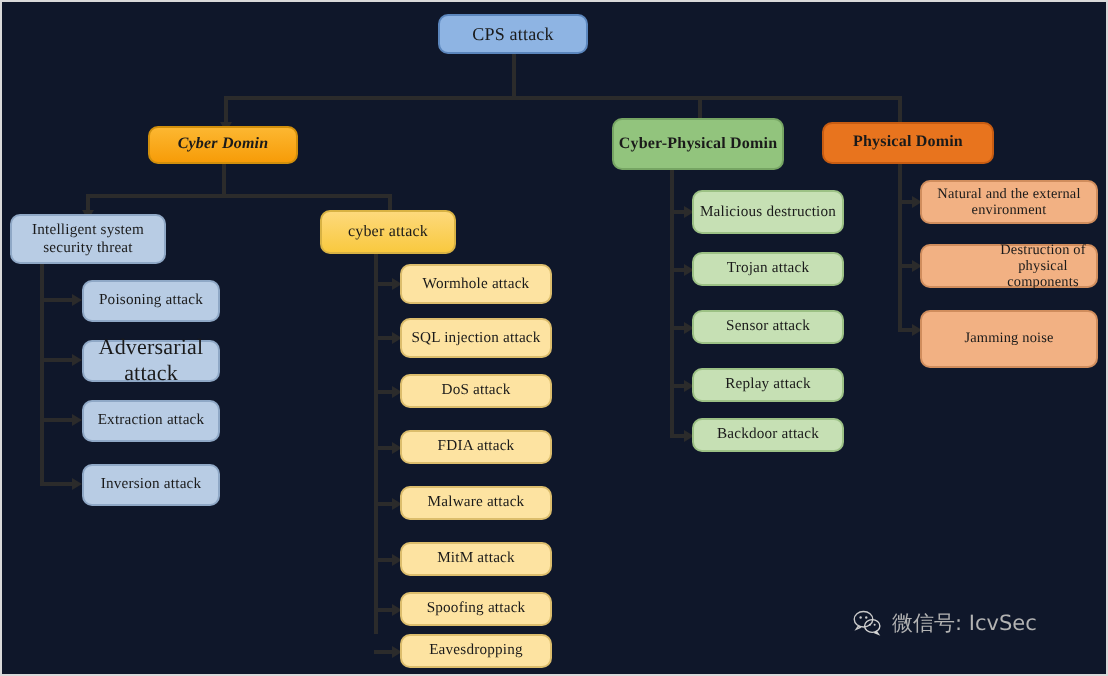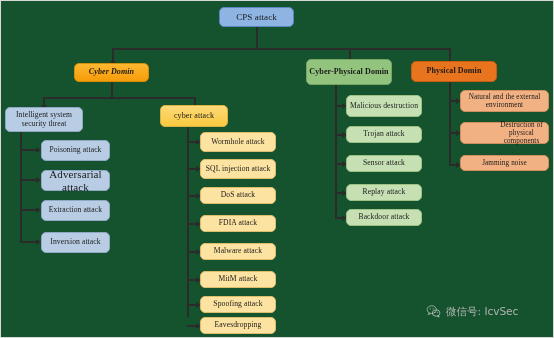--- a/index.html
+++ b/index.html
@@ -4,21 +4,21 @@
 <style>
   html, body {
     margin: 0;
     padding: 0;
     background: #ffffff;
   }
   #canvas {
     position: relative;
     width: 554px;
     height: 338px;
-    background: #14532d;
+    background: #0f172a;
     border: 1px solid #d9d9d9;
     box-sizing: border-box;
     overflow: hidden;
     font-family: "Liberation Serif", "DejaVu Serif", serif;
   }
   .node {
     position: absolute;
     box-sizing: border-box;
     border-radius: 5px;
     border: 1px solid #7f7f7f;
@@ -246,21 +246,21 @@
   </div>
 
   <div class="connector" style="left:448px; top:131px; width:9px; height:1.6px;"></div>
   <div class="arrow arrow-right" style="left:455px; top:128.9px;"></div>
   <div class="node n-orange" style="left:459px; top:121px; width:89px; height:22px; font-size:7.2px;padding-left:36px;">
     <span>Destruction of physical components</span>
   </div>
 
   <div class="connector" style="left:448px; top:163px; width:9px; height:1.6px;"></div>
   <div class="arrow arrow-right" style="left:455px; top:160.9px;"></div>
-  <div class="node n-orange" style="left:459px; top:154px; width:89px; height:16px; font-size:7.2px;">
+  <div class="node n-orange" style="left:459px; top:154px; width:89px; height:29px; font-size:7.2px;">
     <span>Jamming noise</span>
   </div>
 
   <div id="watermark" style="left:425px; top:303px;">
     <svg class="wx-logo" viewBox="0 0 24 24" aria-hidden="true">
       <ellipse cx="9.2" cy="9" rx="7.4" ry="6.2" fill="none" stroke="#c9c9c9" stroke-width="1.1"></ellipse>
       <path d="M5.2 14.2 L3.4 17 L6.6 15.6 Z" fill="none" stroke="#c9c9c9" stroke-width="1.1"></path>
       <circle cx="6.9" cy="7.6" r="0.95" fill="#c9c9c9"></circle>
       <circle cx="11.4" cy="7.6" r="0.95" fill="#c9c9c9"></circle>
       <ellipse cx="16.2" cy="14.4" rx="6.1" ry="5.1" fill="none" stroke="#d4d4d4" stroke-width="1.1"></ellipse>

